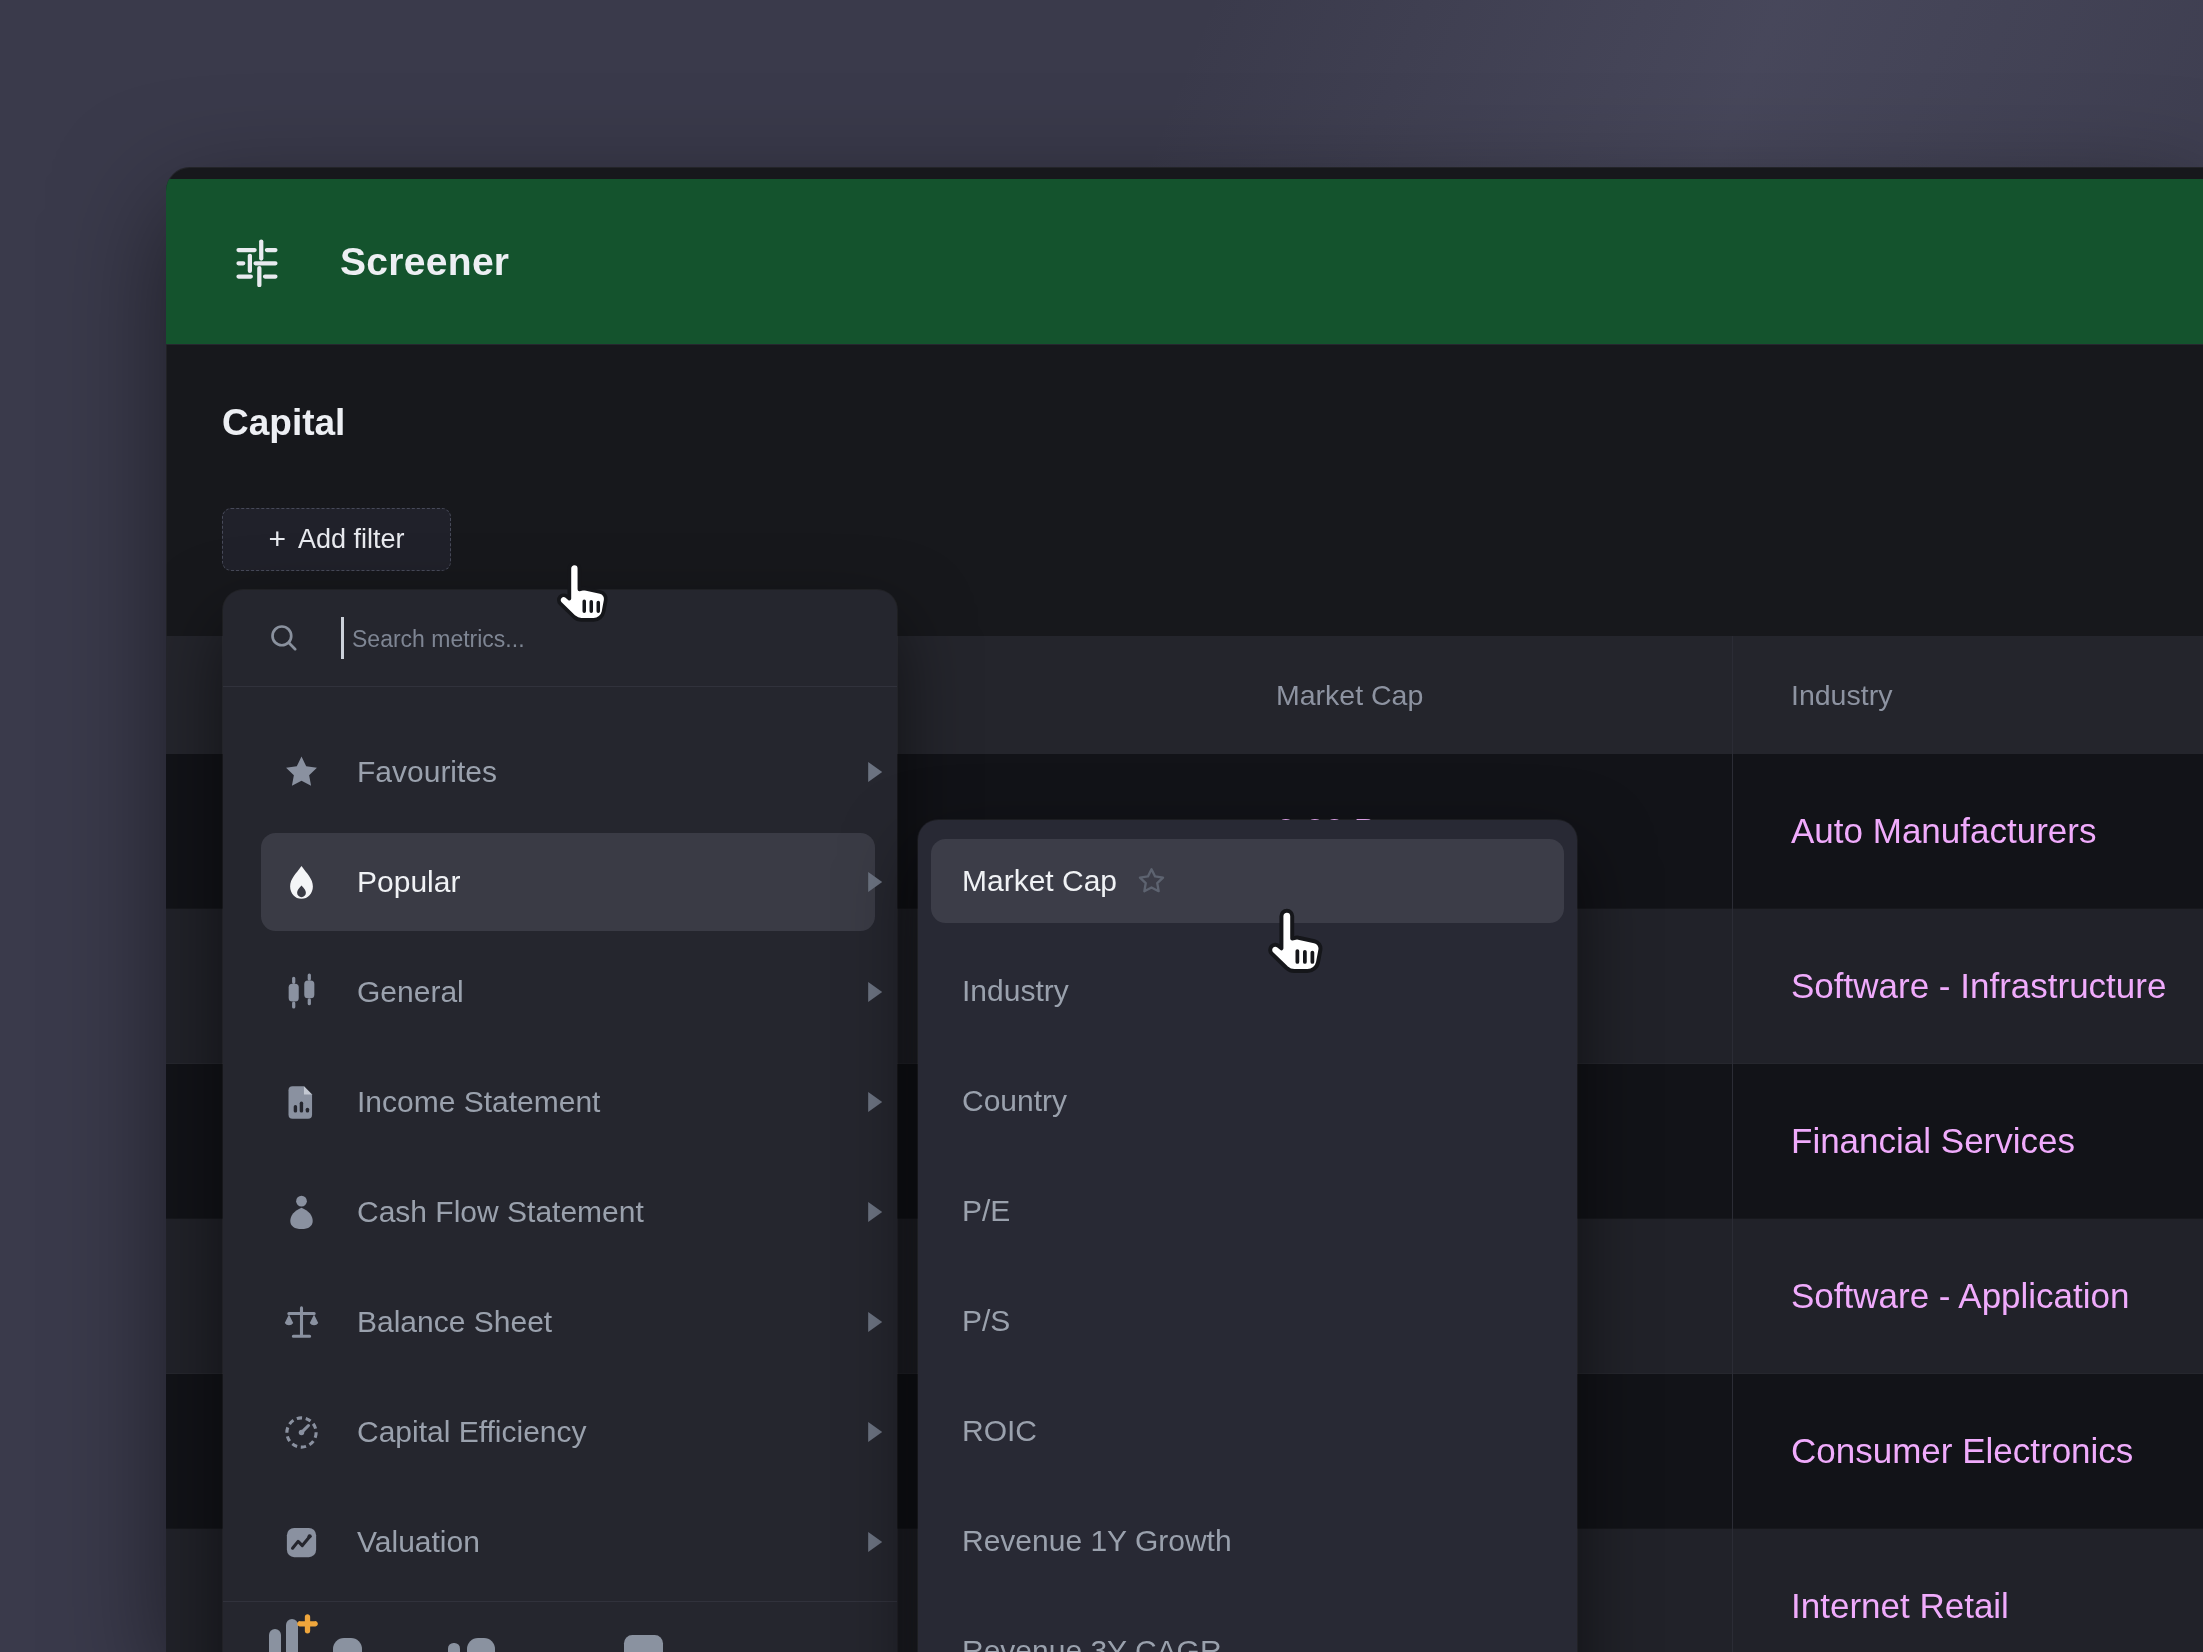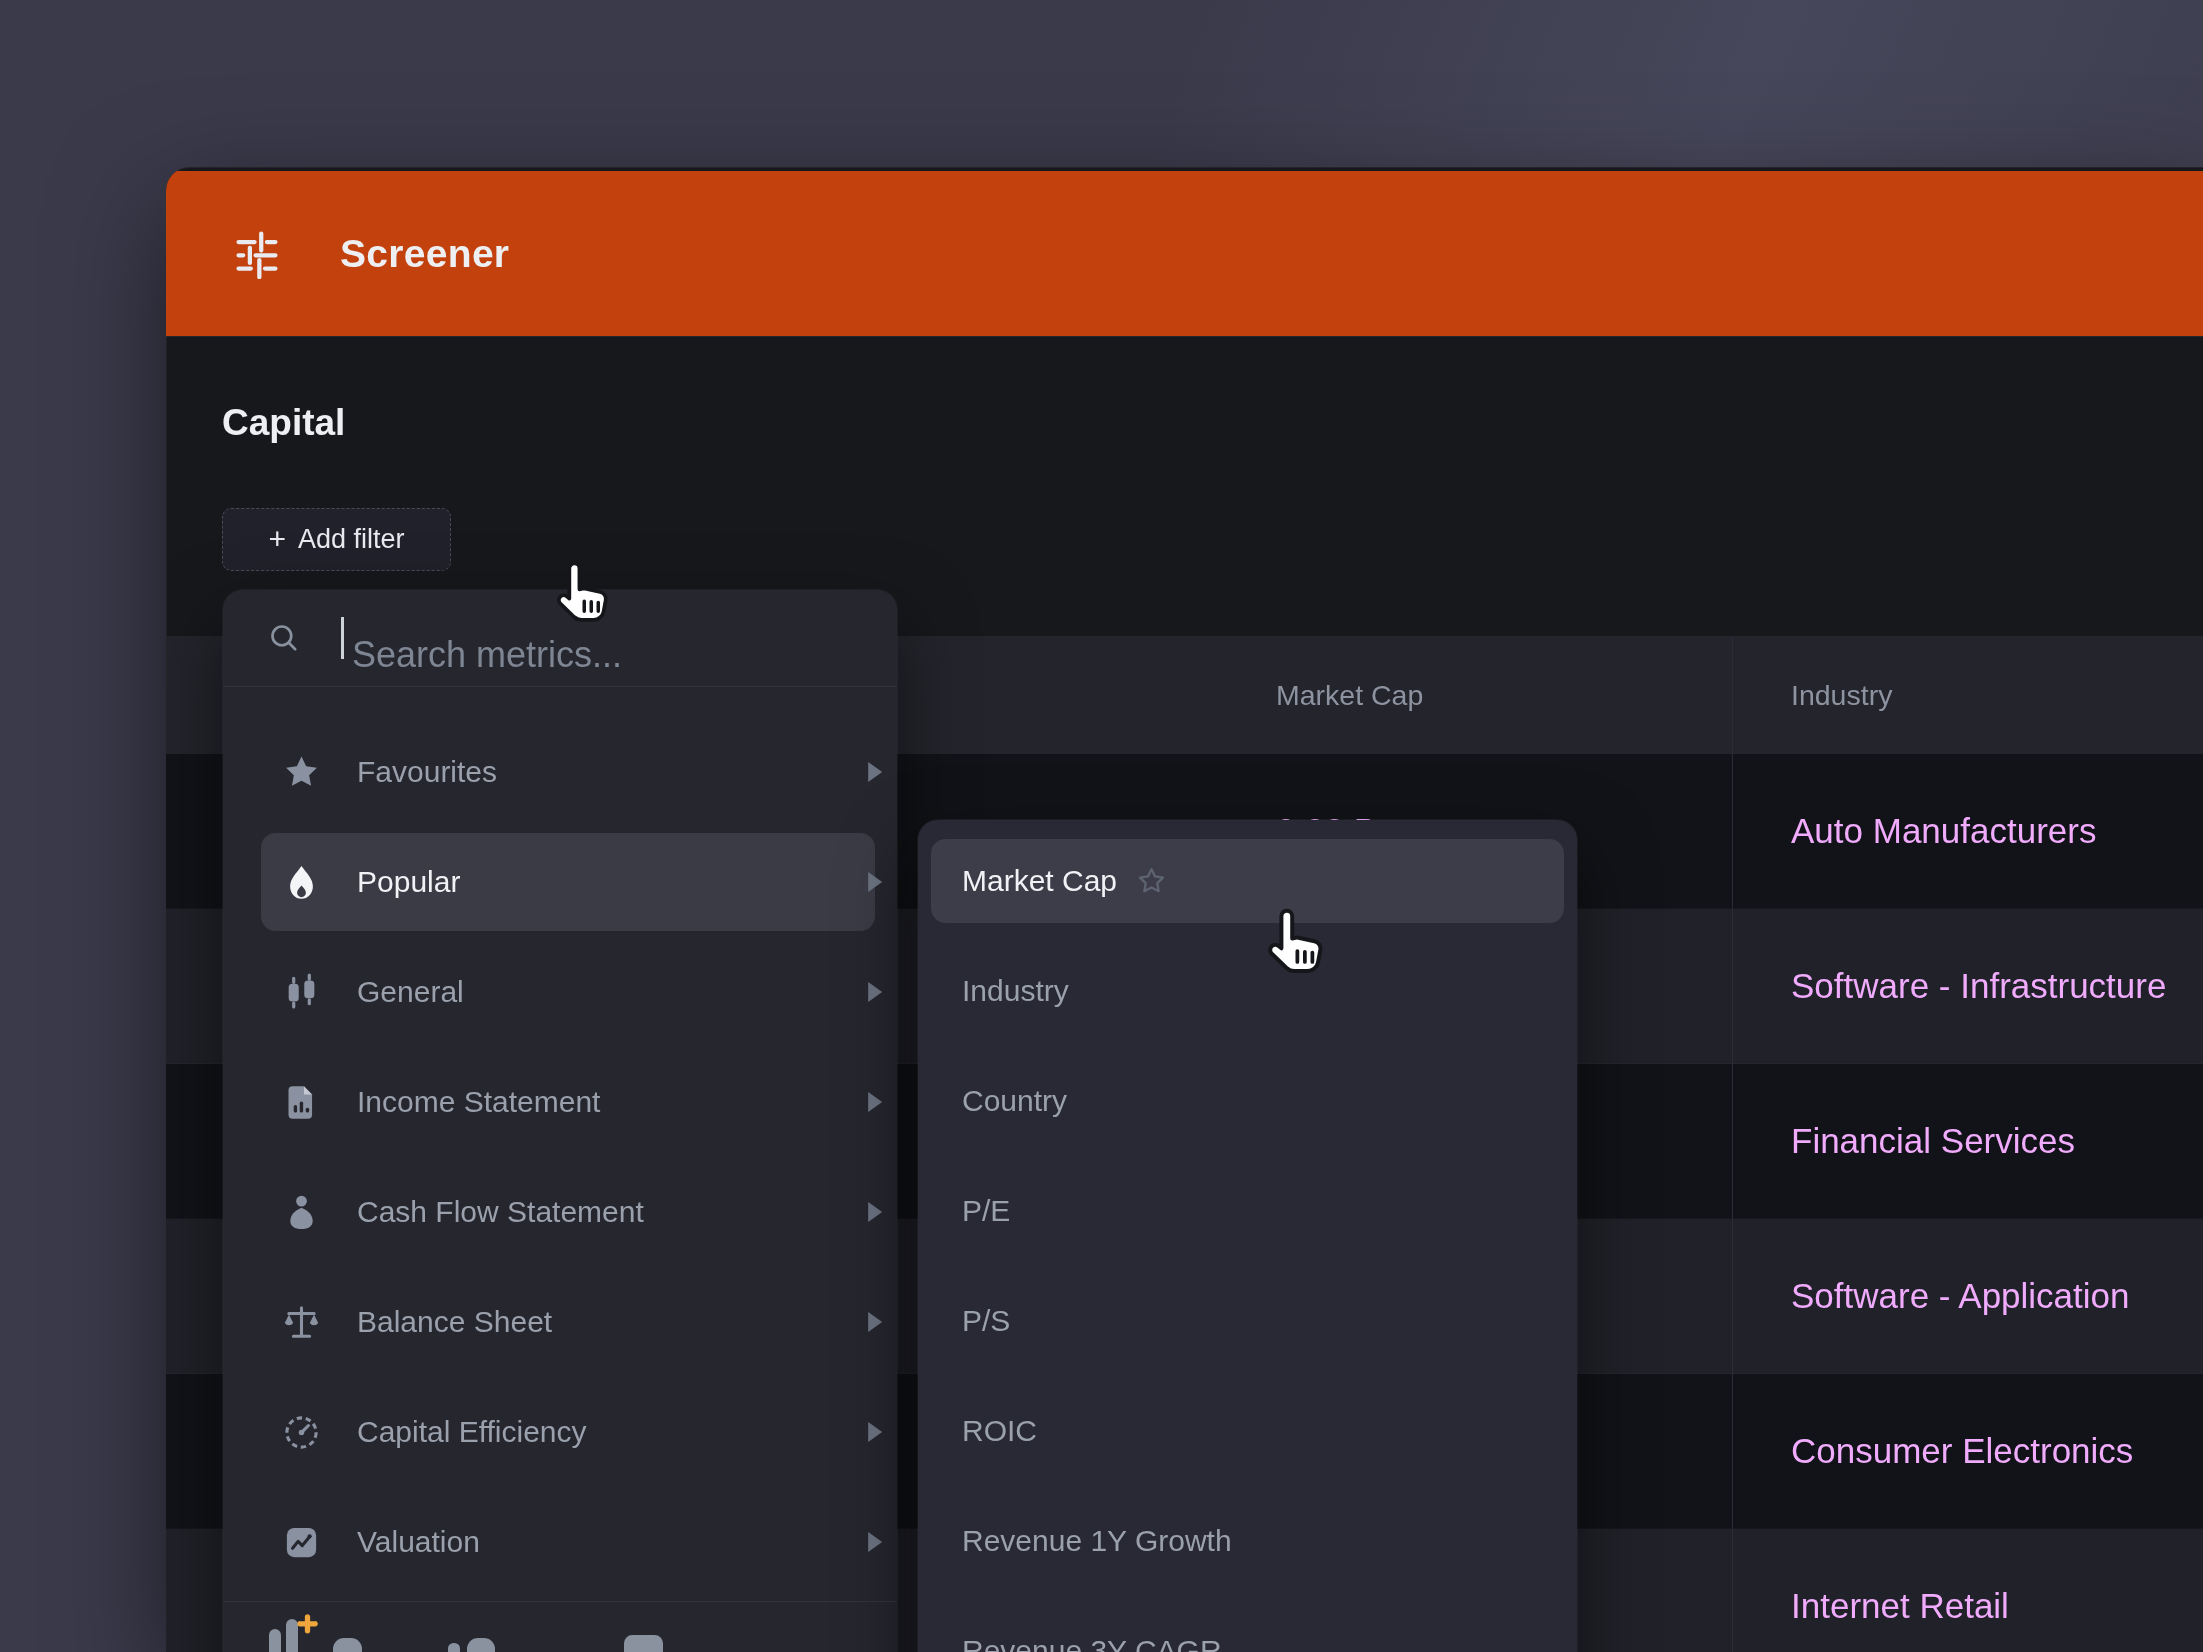--- a/index.html
+++ b/index.html
@@ -7,21 +7,21 @@
   body{background:#3a3a4b;position:relative;}
   body::before{content:"";position:absolute;inset:0;
     background:linear-gradient(112deg,rgba(0,0,0,0) 42%,rgba(150,150,185,.14) 62%,rgba(130,130,165,.07) 78%,rgba(0,0,0,0) 92%);
     pointer-events:none;}
 
   
   .window{position:absolute;left:166px;top:167px;right:0;bottom:0;
     background:#17181c;border-top-left-radius:24px;overflow:hidden;
     box-shadow:0 0 0 0.9px rgba(255,255,255,.055) inset, 0 37px 110px rgba(0,0,0,.5);}
 
-  .titlebar{position:absolute;left:0;top:4px;right:0;height:165px;background:#c2410c;
+  .titlebar{position:absolute;left:0;top:12px;right:0;height:165px;background:#14532d;
     border-bottom:0.9px solid #26272e;}
   .titlebar .app-icon{position:absolute;left:64px;top:55px;width:53px;height:53px;}
   .titlebar h1{position:absolute;left:174px;top:0;height:165px;line-height:165px;margin:0;
     font-size:39px;font-weight:600;color:#edeff3;letter-spacing:0.3px;}
 
   .filters-heading{position:absolute;left:56px;top:235px;margin:0;
     font-size:37px;font-weight:600;color:#edeff3;}
 
   .add-filter{position:absolute;left:56px;top:341px;width:229px;height:63px;
     background:#20212a;border:1.8px dashed #474a59;border-radius:9.2px;
@@ -48,22 +48,22 @@
     box-shadow:0 0 0 0.9px rgba(255,255,255,.05), 0 31px 73px rgba(0,0,0,.55);}
   .filter-panel{left:57px;top:423px;width:674px;bottom:-55px;background:#25262e;
     border-bottom-left-radius:0;border-bottom-right-radius:0;}
   .submenu{left:752px;top:653px;width:659px;bottom:-55px;background:#282934;
     border-bottom-left-radius:0;border-bottom-right-radius:0;}
 
   
   .searchrow{position:relative;height:96px;border-bottom:0.9px solid #31323c;}
   .searchrow .mag{position:absolute;left:44px;top:31px;width:34px;height:34px;color:#8a919e;}
   .searchrow .caret{position:absolute;left:118px;top:27px;width:2.8px;height:42px;background:#ccd1da;}
-  .search-input{position:absolute;left:127px;top:16px;height:96px;width:514px;
-    background:transparent;border:none;outline:none;color:#dfe2e9;font-size:36px;font-family:inherit;}
+  .search-input{position:absolute;left:127px;top:0;height:96px;width:514px;
+    background:transparent;border:none;outline:none;color:#dfe2e9;font-size:23px;font-family:inherit;}
   .search-input::placeholder{color:#7e8593;}
 
   
   .menu{padding-top:30px;padding-left:16px;}
   .m-item{position:relative;height:110px;display:flex;align-items:center;cursor:pointer;}
   .m-item .icon{position:absolute;left:42px;width:40px;height:40px;color:#8a91a0;
     display:flex;align-items:center;justify-content:center;}
   .m-item .icon svg{width:39px;height:39px;}
   .m-item .label{position:absolute;left:118px;font-size:30px;color:#9aa1ad;white-space:nowrap;}
   .m-item .chev{position:absolute;left:626px;width:20px;height:24px;color:#6b7280;}

